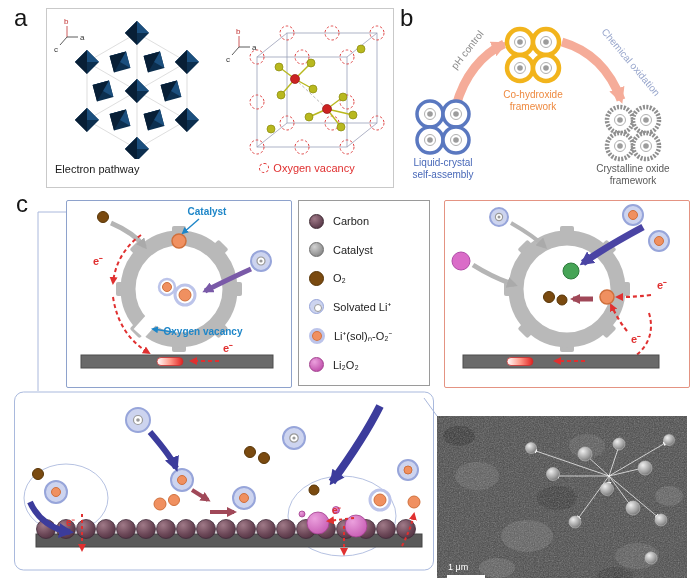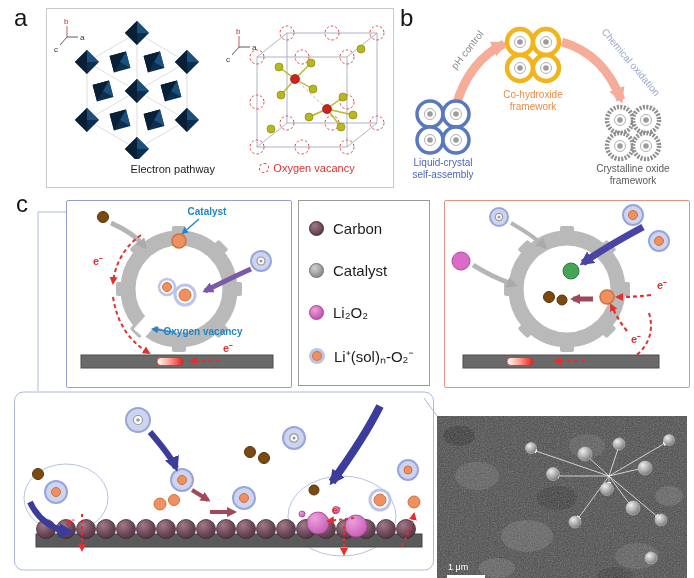--- a/index.html
+++ b/index.html
@@ -1,27 +1,27 @@
 <!DOCTYPE html>
 <html><head>
 <meta charset="utf-8">
 <style>
   body{margin:0;background:#fff}
   .fig{position:relative;width:694px;height:578px;background:#fff;font-family:"Liberation Sans",sans-serif;overflow:hidden}
   .plabel{position:absolute;font-size:24px;color:#151515}
   .boxa{position:absolute;left:46px;top:8px;width:346px;height:178px;border:1px solid #c9c9c9;background:#fff}
-  .cap{position:absolute;font-size:11px;color:#1a1a1a;text-align:right}
+  .cap{position:absolute;font-size:11px;color:#1a1a1a;text-align:left}
   .cap.red{color:#e03030;display:flex;align-items:center;justify-content:center;gap:4px}
   .vac-ic{width:10px;height:10px;border:1.2px dashed #e03030;border-radius:50%;display:inline-block;box-sizing:border-box}
   .boxc{position:absolute;background:#fff}
   .bl{border:1px solid #8ea2cc;border-radius:2px}
   .brx{border:1px solid #e49382;border-radius:2px}
   .legend{position:absolute;left:298px;top:200px;width:132px;height:186px;border:1px solid #9a9a9a;background:#fff;display:flex;flex-direction:column;justify-content:space-around;padding:6px 2px 6px 10px;box-sizing:border-box}
   .lrow{display:flex;align-items:center;gap:9px}
-  .llab{font-size:15px;color:#1c1c1c;white-space:nowrap}
+  .llab{font-size:11px;color:#1c1c1c;white-space:nowrap}
   .lic{width:15px;height:15px;border-radius:50%;flex:none;position:relative;box-sizing:border-box}
   .lic-carbon{background:radial-gradient(circle at 35% 30%,#a07a88,#5c3c4c 75%);border:1px solid #3f2a33}
   .lic-catalyst{background:radial-gradient(circle at 35% 30%,#d2d2d2,#8b8b8b 75%);border:1px solid #6d6d6d}
   .lic-o2{background:#7a4a10;border:1px solid #583506}
   .lic-superoxide{background:#f09060;border:1px solid #d0703c}
   .lic-peroxide{background:#46a456;border:1px solid #2e7a3c}
   .lic-solv{background:#cdd4ef;border:1px solid #97a5da}
   .lic-solv::after{content:"";position:absolute;left:3.5px;top:3.5px;width:8px;height:8px;border-radius:50%;background:#fff;border:1.5px solid #9a9a9a;box-sizing:border-box}
   .lic-lisol{width:16px;height:16px;background:#f09060;border:3px solid #bcc4ea;box-shadow:inset 0 0 0 1px #d0703c}
   .lic-li2o2{background:radial-gradient(circle at 35% 30%,#eba0dd,#c254ae 75%);border:1px solid #a2408e}
@@ -308,26 +308,34 @@
   <div class="legend">
     <div class="lrow">
         <span class="lic lic-carbon"></span>
         <span class="llab">Carbon</span>
       </div>
     <div class="lrow">
         <span class="lic lic-catalyst"></span>
         <span class="llab">Catalyst</span>
       </div>
     <div class="lrow">
-        <span class="lic lic-li2o2"></span>
-        <span class="llab">Li₂O₂</span>
+        <span class="lic lic-o2"></span>
+        <span class="llab">O₂</span>
+      </div>
+    <div class="lrow">
+        <span class="lic lic-solv"></span>
+        <span class="llab">Solvated Li⁺</span>
       </div>
     <div class="lrow">
         <span class="lic lic-lisol"></span>
         <span class="llab">Li⁺(sol)ₙ-O₂⁻</span>
+      </div>
+    <div class="lrow">
+        <span class="lic lic-li2o2"></span>
+        <span class="llab">Li₂O₂</span>
       </div>
   </div>
 
   <div class="boxc brx" style="left:444px;top:200px;width:244px;height:186px">
     <svg width="244" height="186" viewBox="0 0 244 186">
       <defs>
         <linearGradient id="igR" x1="0" y1="0" x2="1" y2="0">
             <stop offset="0" stop-color="#ffffff"></stop>
             <stop offset="0.5" stop-color="#ff9a8a"></stop>
             <stop offset="1" stop-color="#e02020"></stop>

